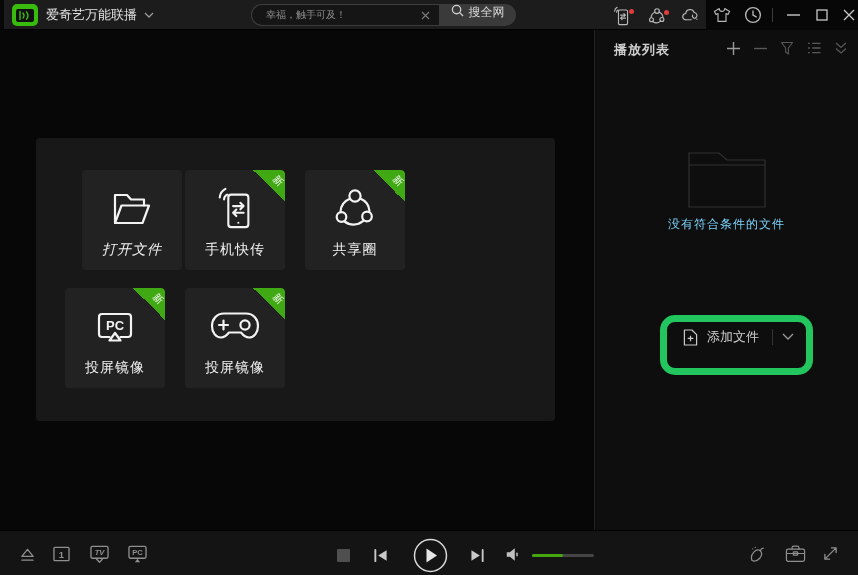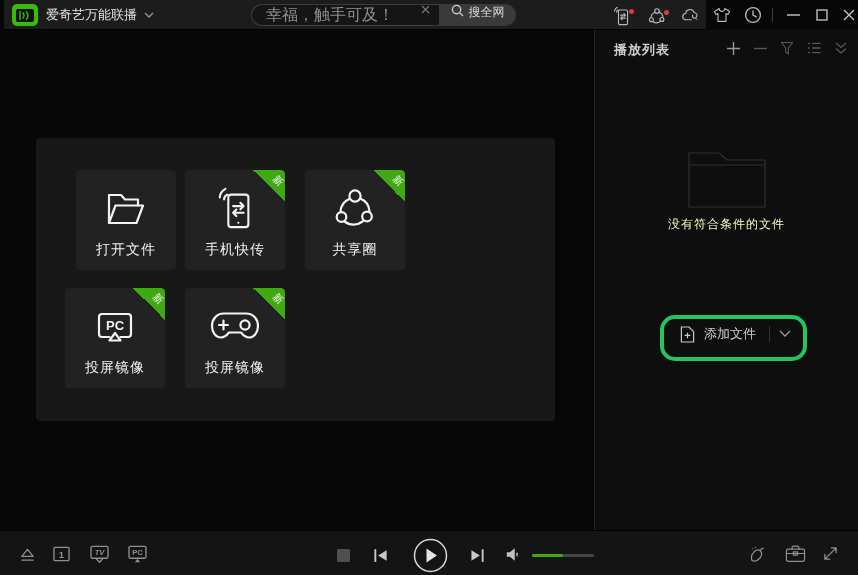--- a/index.html
+++ b/index.html
@@ -5,43 +5,43 @@
   html,body{margin:0;padding:0;background:#000;}
   body{font-family:"Liberation Sans","DejaVu Sans",sans-serif;}
   .window{position:relative;width:858px;height:575px;background:#070707;overflow:hidden;}
   svg{display:block;}
   
   .titlebar{position:absolute;top:0;left:4px;width:702px;height:30px;background:#1c1c1c;border-bottom:1px solid #000;box-sizing:border-box;}
   .logo{position:absolute;left:8px;top:4px;width:26px;height:22px;background:#38bb0d;border-radius:5px;display:flex;align-items:center;justify-content:center;}
   .logo-screen{width:18px;height:13px;background:#101010;border-radius:2px;display:flex;align-items:center;justify-content:center;}
   .app-title{position:absolute;left:42px;top:0;height:30px;display:flex;align-items:center;gap:7px;color:#e2e2e2;font-size:13px;cursor:default;}
   .search{position:absolute;left:247px;top:4px;height:22px;display:flex;}
-  .search-input{width:188px;height:22px;box-sizing:border-box;background:#151515;border:1px solid #3d3d3d;border-right:none;border-radius:11px 0 0 11px;display:flex;justify-content:space-between;padding:0 9px 0 14px;color:#8f8f8f;font-size:16px;}
+  .search-input{width:188px;height:22px;box-sizing:border-box;background:#151515;border:1px solid #3d3d3d;border-right:none;border-radius:11px 0 0 11px;display:flex;align-items:center;justify-content:space-between;padding:0 9px 0 14px;color:#8f8f8f;font-size:10px;}
   .search-btn{width:77px;height:22px;background:#3a3a3a;border-radius:0 11px 11px 0;display:flex;align-items:flex-start;justify-content:center;gap:5px;color:#d8d8d8;font-size:12px;}
   .tb-icon{position:absolute;top:6px;}
   .red-dot{position:absolute;width:5px;height:5px;border-radius:50%;background:#e03c3c;top:3px;}
   .tb-divider{position:absolute;left:768px;top:8px;width:1px;height:14px;background:#3c3c3c;}
   .win-ctl{position:absolute;top:7px;}
   
   .main{position:absolute;left:0;top:30px;width:594px;height:500px;background:#070707;}
   .panel{position:absolute;left:36px;top:108px;width:519px;height:283px;background:#181818;border-radius:4px;}
   .tile{position:absolute;width:100px;height:100px;background:#222;border-radius:4px;overflow:hidden;cursor:pointer;}
   .tile-icon{position:absolute;left:0;top:8px;width:100%;height:60px;display:flex;align-items:center;justify-content:center;}
   .tile-icon svg{stroke:#f3f3f3;fill:none;stroke-width:2.2;stroke-linecap:round;stroke-linejoin:round;}
   .tile-label{position:absolute;left:0;bottom:11px;width:100%;text-align:center;font-size:14px;color:#f2f2f2;letter-spacing:1px;}
   .badge{position:absolute;top:0;right:0;width:32px;height:32px;background:linear-gradient(45deg,transparent 50%,#3fa812 50%);border-radius:0 4px 0 0;}
   .badge span{position:absolute;top:4px;right:2px;font-size:10px;color:#fff;transform:rotate(45deg);}
   
   .sidebar{position:absolute;left:594px;top:30px;width:264px;height:500px;background:#0e0e0e;border-left:1px solid #232323;box-sizing:border-box;}
   .pl-title{position:absolute;left:19px;top:11px;font-size:13px;color:#cfcfcf;letter-spacing:1px;font-weight:bold;}
   .pl-tools{position:absolute;right:10px;top:11px;display:flex;align-items:center;gap:13px;}
   .pl-tools .tool{width:14px;height:14px;display:flex;align-items:center;justify-content:center;}
   .empty-wrap{position:absolute;left:0;top:118px;width:100%;display:flex;flex-direction:column;align-items:center;}
-  .empty-text{margin-top:8px;font-size:12px;color:#fef9c3;letter-spacing:1px;}
-  .add-btn{position:absolute;left:65px;top:285px;height:30px;border:4px solid #22c55e;border-radius:15px;display:flex;align-items:center;padding:0 12px 8px 16px;gap:9px;color:#cfcfcf;font-size:13px;cursor:pointer;background:transparent;}
+  .empty-text{margin-top:8px;font-size:12px;color:#7dd3fc;letter-spacing:1px;}
+  .add-btn{position:absolute;left:65px;top:285px;height:30px;border:7px solid #22c55e;border-radius:15px;display:flex;align-items:center;padding:0 12px 16px 16px;gap:9px;color:#cfcfcf;font-size:13px;cursor:pointer;background:transparent;}
   .add-divider{width:1px;height:16px;background:#333;margin-left:4px;}
   
   .controlbar{position:absolute;left:0;top:530px;width:858px;height:45px;background:#141414;border-top:1px solid #000;box-sizing:border-box;}
   .cb-icon{position:absolute;top:14px;cursor:pointer;}
   .cb-icon svg{stroke:#8f8f8f;fill:none;stroke-width:1.4;stroke-linecap:round;stroke-linejoin:round;}
   .play-btn{position:absolute;left:413px;top:7px;width:35px;height:35px;cursor:pointer;}
   .vol-track{position:absolute;left:532px;top:23px;width:62px;height:3px;background:#454545;border-radius:2px;}
   .vol-fill{height:3px;background:#45a60e;border-radius:2px;}
 </style>
 </head>
@@ -136,21 +136,21 @@
     <div class="win-ctl" style="left:839px;top:9px;">
       <svg width="12" height="12" viewBox="0 0 12 12" stroke="#c8c8c8" stroke-width="1.3">
           <path d="M1 1 l10 10 M11 1 L1 11"></path>
         </svg>
     </div>
   </header>
 
   <div class="main">
     <div class="panel">
 
-      <div class="tile" style="left:40px;top:32px;">
+      <div class="tile" style="left:46px;top:32px;font-style:italic;">
         <div class="tile-icon">
           <svg width="46" height="40" viewBox="0 0 46 40">
             <path d="M6 35 V7 h12 l4 4.5 h13 v6"></path>
             <path d="M6 35 l6.5-17.5 H40 L33.5 35 Z"></path>
           </svg>
         </div>
         <div class="tile-label">打开文件</div>
       </div>
 
       <div class="tile" style="left:149px;top:32px;">

